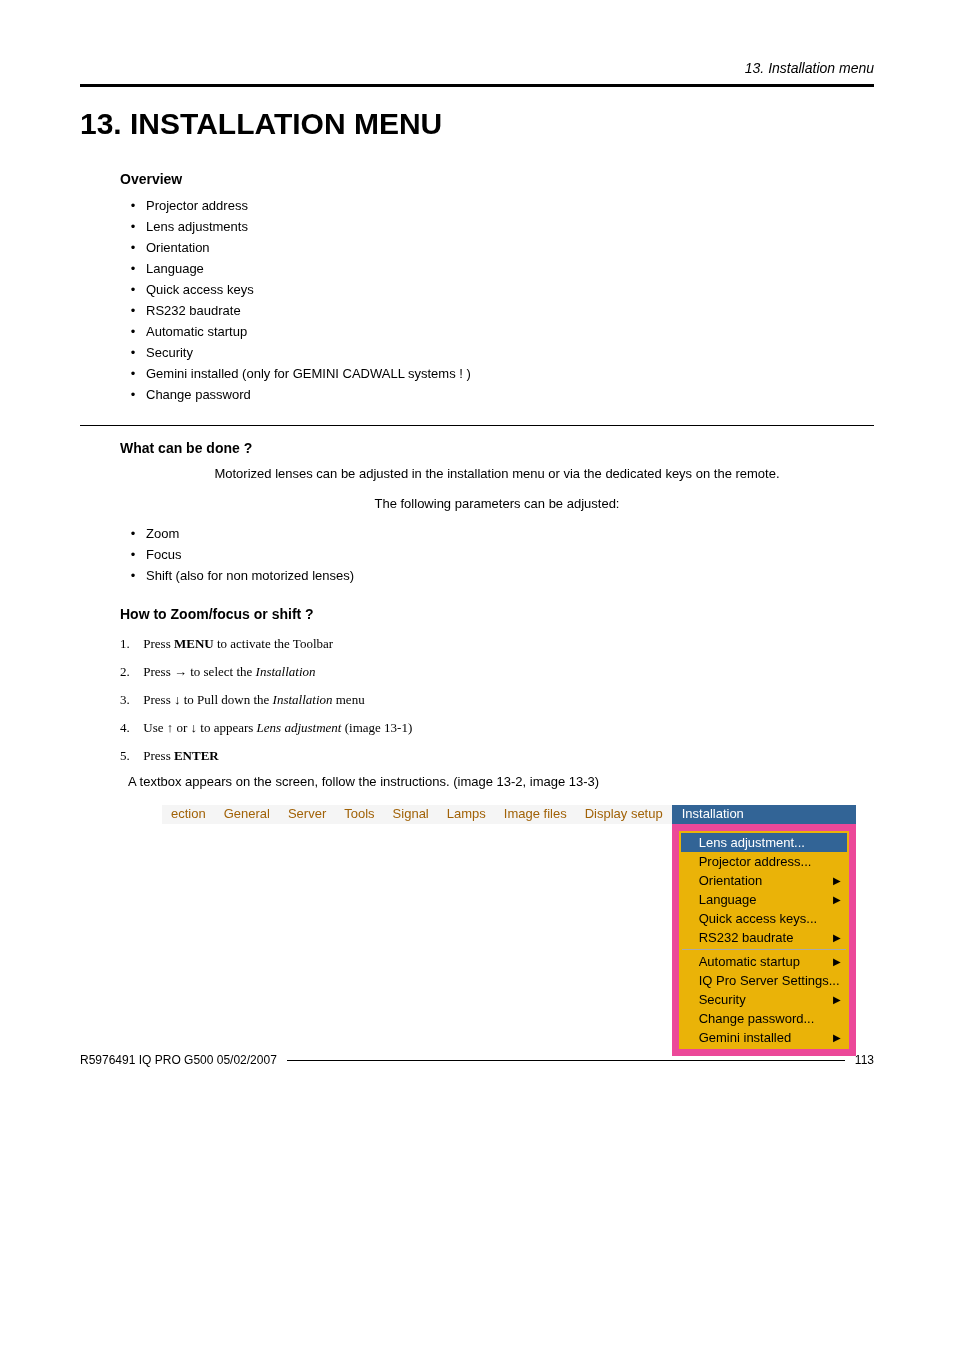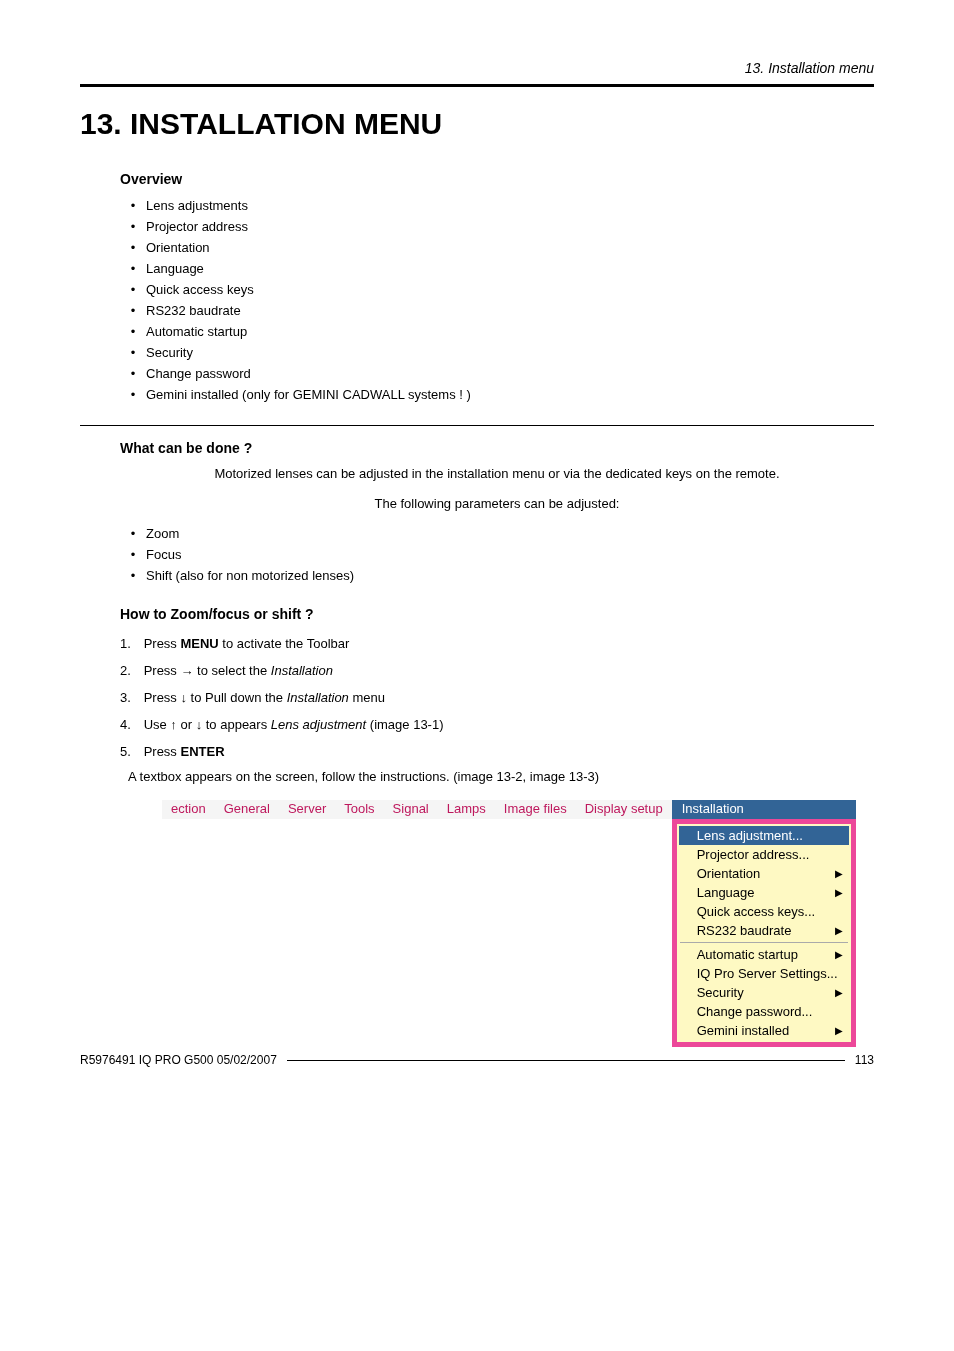--- a/index.html
+++ b/index.html
@@ -69,20 +69,21 @@
     margin: 6px 0 10px 0;
     line-height: 1.5;
     text-align: center;
   }
   .steps {
     list-style: none;
     padding: 0;
     margin: 0;
     font-size: 13px;
     counter-reset: step;
+    font-family: Liberation Serif, serif;
   }
   .steps li {
     counter-increment: step;
     padding: 6px 0;
   }
   .steps li::before {
     content: counter(step) ". ";
     display: inline-block;
     width: 20px;
   }
@@ -106,39 +107,39 @@
   .menubar {
     display: flex;
     background: #f5f5f5;
     font-family: Tahoma, Arial, sans-serif;
     font-size: 13px;
     height: 19px;
     flex: 1;
   }
   .menubar-item {
     padding: 1px 9px;
-    color: #be185d;
+    color: #a16207;
     white-space: nowrap;
   }
   .dropdown-col {
     display: flex;
     flex-direction: column;
   }
   .dropdown-header {
     background: #326496;
     color: #fff;
     font-family: Tahoma, Arial, sans-serif;
     font-size: 13px;
     padding: 1px 10px;
     height: 17px;
     box-sizing: content-box;
   }
   .dropdown {
-    background: #fef9c3;
-    border: 5px solid #ec4899;
+    background: #eab308;
+    border: 7px solid #ec4899;
     width: 184px;
     font-family: Tahoma, Arial, sans-serif;
     font-size: 13px;
     padding: 2px;
     box-sizing: border-box;
   }
   .dropdown .ditem {
     display: flex;
     justify-content: space-between;
     align-items: center;
@@ -186,30 +187,30 @@
 <div class="page">
 
   <div class="running-header">13.  Installation menu</div>
   <div class="rule-thick"></div>
 
   <h1 class="chapter-title">13. INSTALLATION MENU</h1>
 
   <div class="section-block">
     <div class="subhead">Overview</div>
     <ul class="overview-list">
+      <li>Projector address</li>
       <li>Lens adjustments</li>
-      <li>Projector address</li>
       <li>Orientation</li>
       <li>Language</li>
       <li>Quick access keys</li>
       <li>RS232 baudrate</li>
       <li>Automatic startup</li>
       <li>Security</li>
+      <li>Gemini installed (only for GEMINI CADWALL systems !  )</li>
       <li>Change password</li>
-      <li>Gemini installed (only for GEMINI CADWALL systems !  )</li>
     </ul>
   </div>
 
   <div class="section-heading-rule"></div>
 
   <div class="section-block">
     <div class="subhead">What can be done ?</div>
     <div class="body-text">Motorized lenses can be adjusted in the installation menu or via the dedicated keys on the remote.</div>
     <div class="body-text">The following parameters can be adjusted:</div>
 

